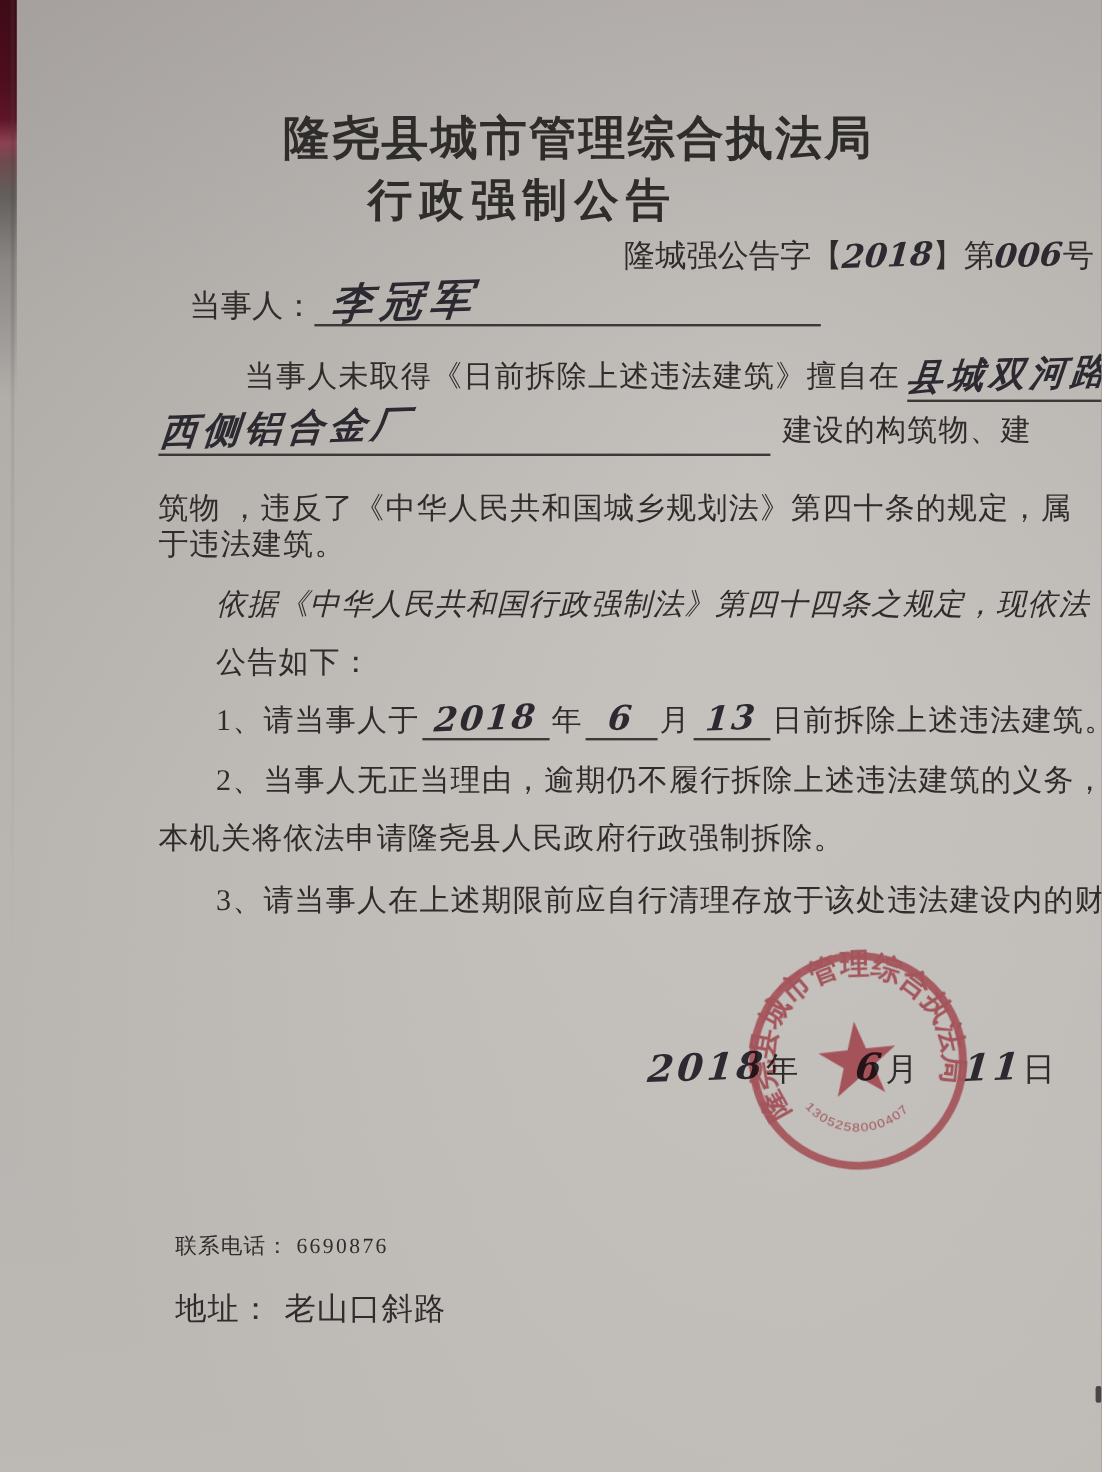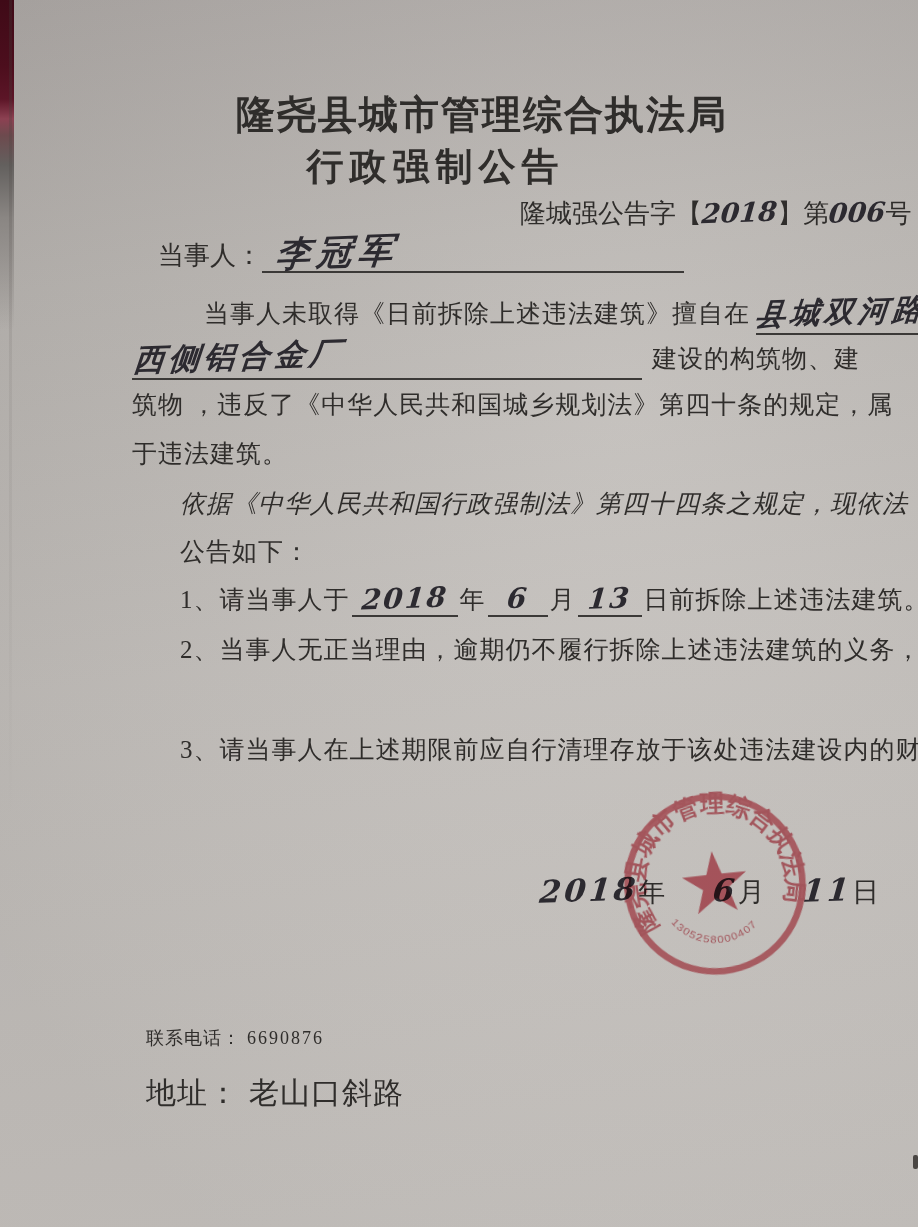--- a/index.html
+++ b/index.html
@@ -34,21 +34,21 @@
   .party .blank{width:408px;text-align:left;padding-left:14px;}
   .party .hw{font-size:35px;letter-spacing:6px;line-height:36px;}
 
   .body-fs{font-size:25px;letter-spacing:1px;}
   .p1l1{left:204px;top:292px;width:656px;}
   .p1l1 .blank{flex:1;margin-left:6px;}
   .p1l1 .hw{font-size:30px;letter-spacing:4px;}
   .p1l2{left:132px;top:336px;width:728px;}
   .p1l2 .blank{flex:1;text-align:left;padding-left:2px;margin-right:10px;}
   .p1l2 .hw{font-size:31px;letter-spacing:4px;}
-  .p1l3{left:132px;top:388px;}
+  .p1l3{left:132px;top:407px;}
   .p1l4{left:132px;top:437px;}
   .p2l1{left:180px;top:487px;font-style:italic;}
   .p2l2{left:180px;top:535px;}
   .item1{left:180px;top:582px;}
   .item1 .blank{margin:0 2px;}
   .item1 .hw{font-size:28px;letter-spacing:2px;}
   .b-year{width:106px;}
   .b-month{width:60px;}
   .b-day{width:64px;}
   .i2l1{left:180px;top:633px;}
@@ -56,21 +56,21 @@
   .i3l1{left:180px;top:733px;}
   .i3l2{left:132px;top:781px;}
 
   .dateline{left:540px;top:872px;font-size:27px;letter-spacing:2px;}
   .dateline .hw{font-size:31px;letter-spacing:3px;}
   .gap1{display:inline-block;width:46px;}
   .gap2{display:inline-block;width:36px;}
 
   .contact1{left:146px;top:980px;font-size:25px;letter-spacing:1px;}
   .contact2{left:146px;top:1026px;font-size:18px;letter-spacing:1px;}
-  .contact3{left:146px;top:1073px;font-size:30px;letter-spacing:1px;}
+  .contact3{left:146px;top:1073px;font-size:26px;letter-spacing:1px;}
   .contact2 .val{margin-left:6px;letter-spacing:2px;}
   .contact3 .val{margin-left:10px;}
 
   .stamp{position:absolute;left:621px;top:790px;width:188px;height:188px;
     transform:rotate(-6deg);opacity:.84;mix-blend-mode:multiply;filter:blur(0.4px);}
 </style>
 </head>
 <body>
 
 <div class="photo">
@@ -103,20 +103,21 @@
   <div class="line p1l4 body-fs print">于违法建筑。</div>
 
   <div class="line p2l1 body-fs print">依据《中华人民共和国行政强制法》第四十四条之规定，现依法</div>
   <div class="line p2l2 body-fs print">公告如下：</div>
 
   <div class="line item1 body-fs">
     <span class="print">1、请当事人于</span><span class="blank b-year"><span class="hw">2018</span></span><span class="print">年</span><span class="blank b-month"><span class="hw">6</span></span><span class="print">月</span><span class="blank b-day"><span class="hw">13</span></span><span class="print">日前拆除上述违法建筑。</span>
   </div>
 
   <div class="line i2l1 body-fs print">2、当事人无正当理由，逾期仍不履行拆除上述违法建筑的义务，</div>
+  <div class="line i2l2 body-fs print">本机关将依法申请隆尧县人民政府行政强制拆除。</div>
   <div class="line i3l1 body-fs print">3、请当事人在上述期限前应自行清理存放于该处违法建设内的财</div>
 
   <div class="line dateline">
     <span class="hw">2018</span><span class="print">年</span><span class="gap1"></span><span class="hw">6</span><span class="print">月</span><span class="gap2"></span><span class="hw">11</span><span class="print">日</span>
   </div>
 
   <div class="line contact2">
     <span class="print">联系电话：</span><span class="print val">6690876</span>
   </div>
   <div class="line contact3">

